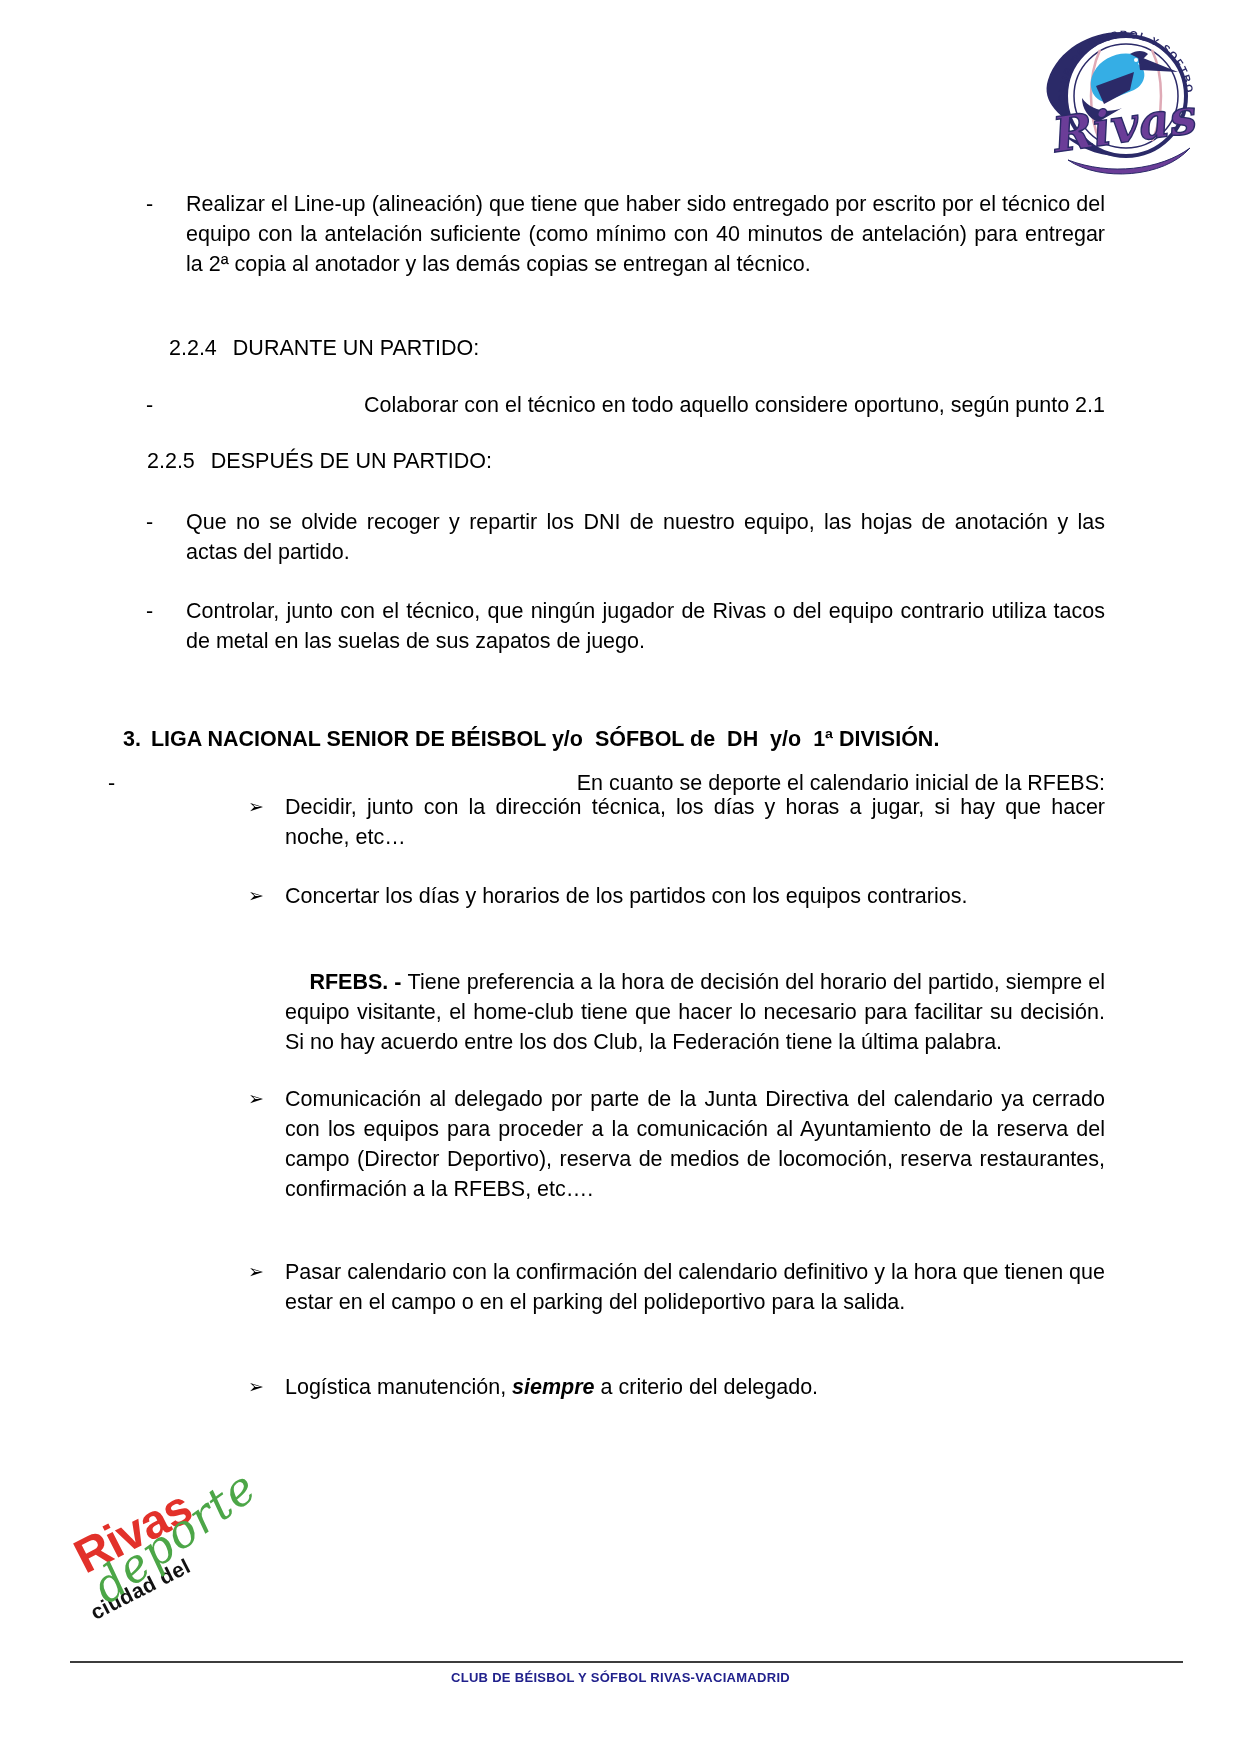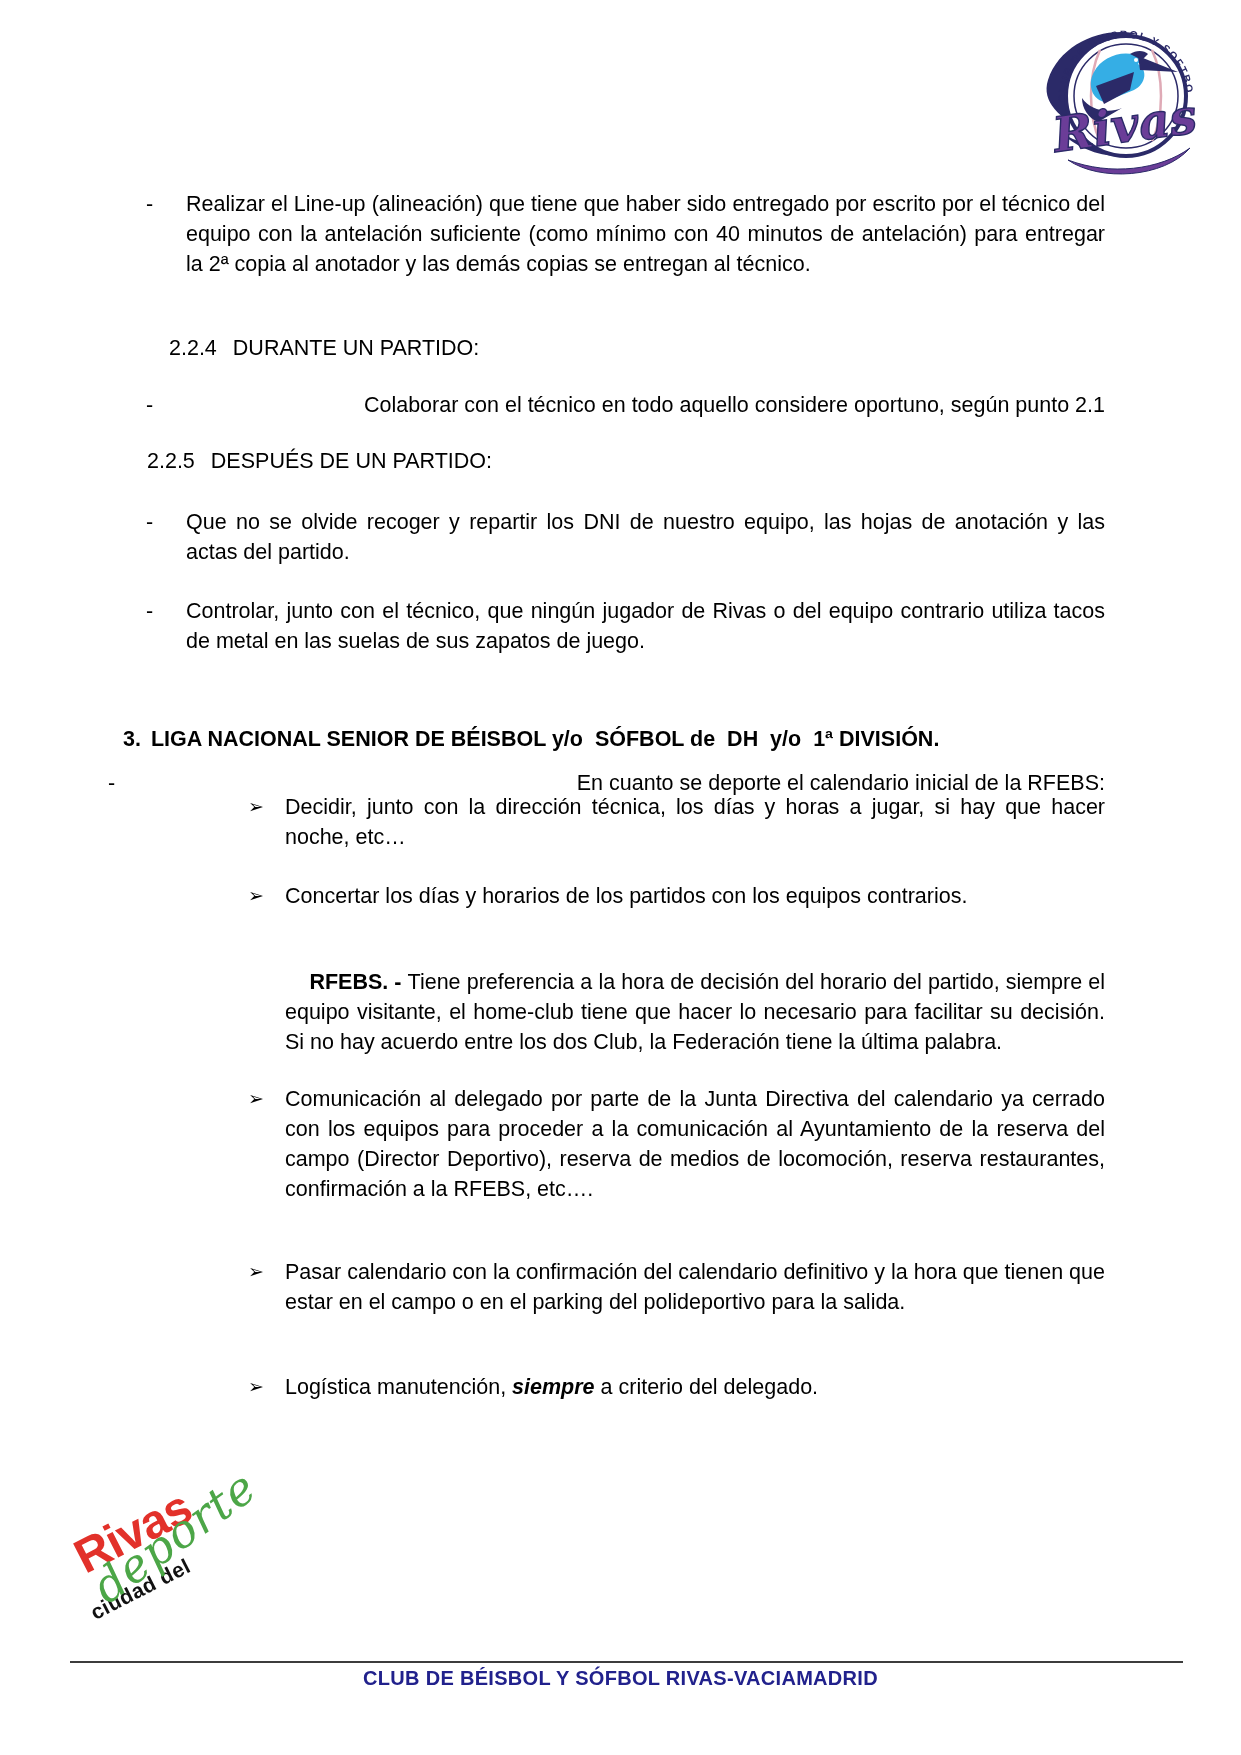--- a/index.html
+++ b/index.html
@@ -29,21 +29,21 @@
   .arrow-item .arrow-col{flex:0 0 37px;font-size:19px;}
   .arrow-item .arrow-text{flex:1;text-align:justify;}
   .arrow-item .arrow-text.nj{text-align:left;}
   .nota{ text-align:justify;}
   .nota .nota-label{font-weight:bold;}
   .em-bi{font-weight:bold;font-style:italic;}
   
   .footer-rule{position:absolute;left:70px;width:1113px;top:1661px;border-top:2px solid #3c3c3c;}
   .footer-text{
     position:absolute;left:0;right:0;top:1666px;
-    text-align:center;font-weight:bold;font-size:20px;line-height:24px;
+    text-align:center;font-weight:bold;font-size:13px;line-height:24px;
     letter-spacing:0.3px;
   }
   
   .rivas-deporte{position:absolute;left:62px;top:1515px;width:270px;height:155px;}
   .rivas-deporte span{position:absolute;display:block;transform-origin:left center;}
   .rd-red{left:16px;top:30px;font-size:48px;font-weight:800;letter-spacing:-1px;transform:rotate(-27deg);}
   .rd-black{left:30px;top:84px;font-size:21px;font-weight:bold;transform:rotate(-27deg);letter-spacing:0.5px;}
   .rd-green{left:36px;top:62px;font-size:46px;font-style:italic;font-family:"DejaVu Serif",serif;transform:rotate(-36deg);letter-spacing:1px;}
   
   .club-logo{position:absolute;left:1038px;top:14px;width:165px;height:170px;}

